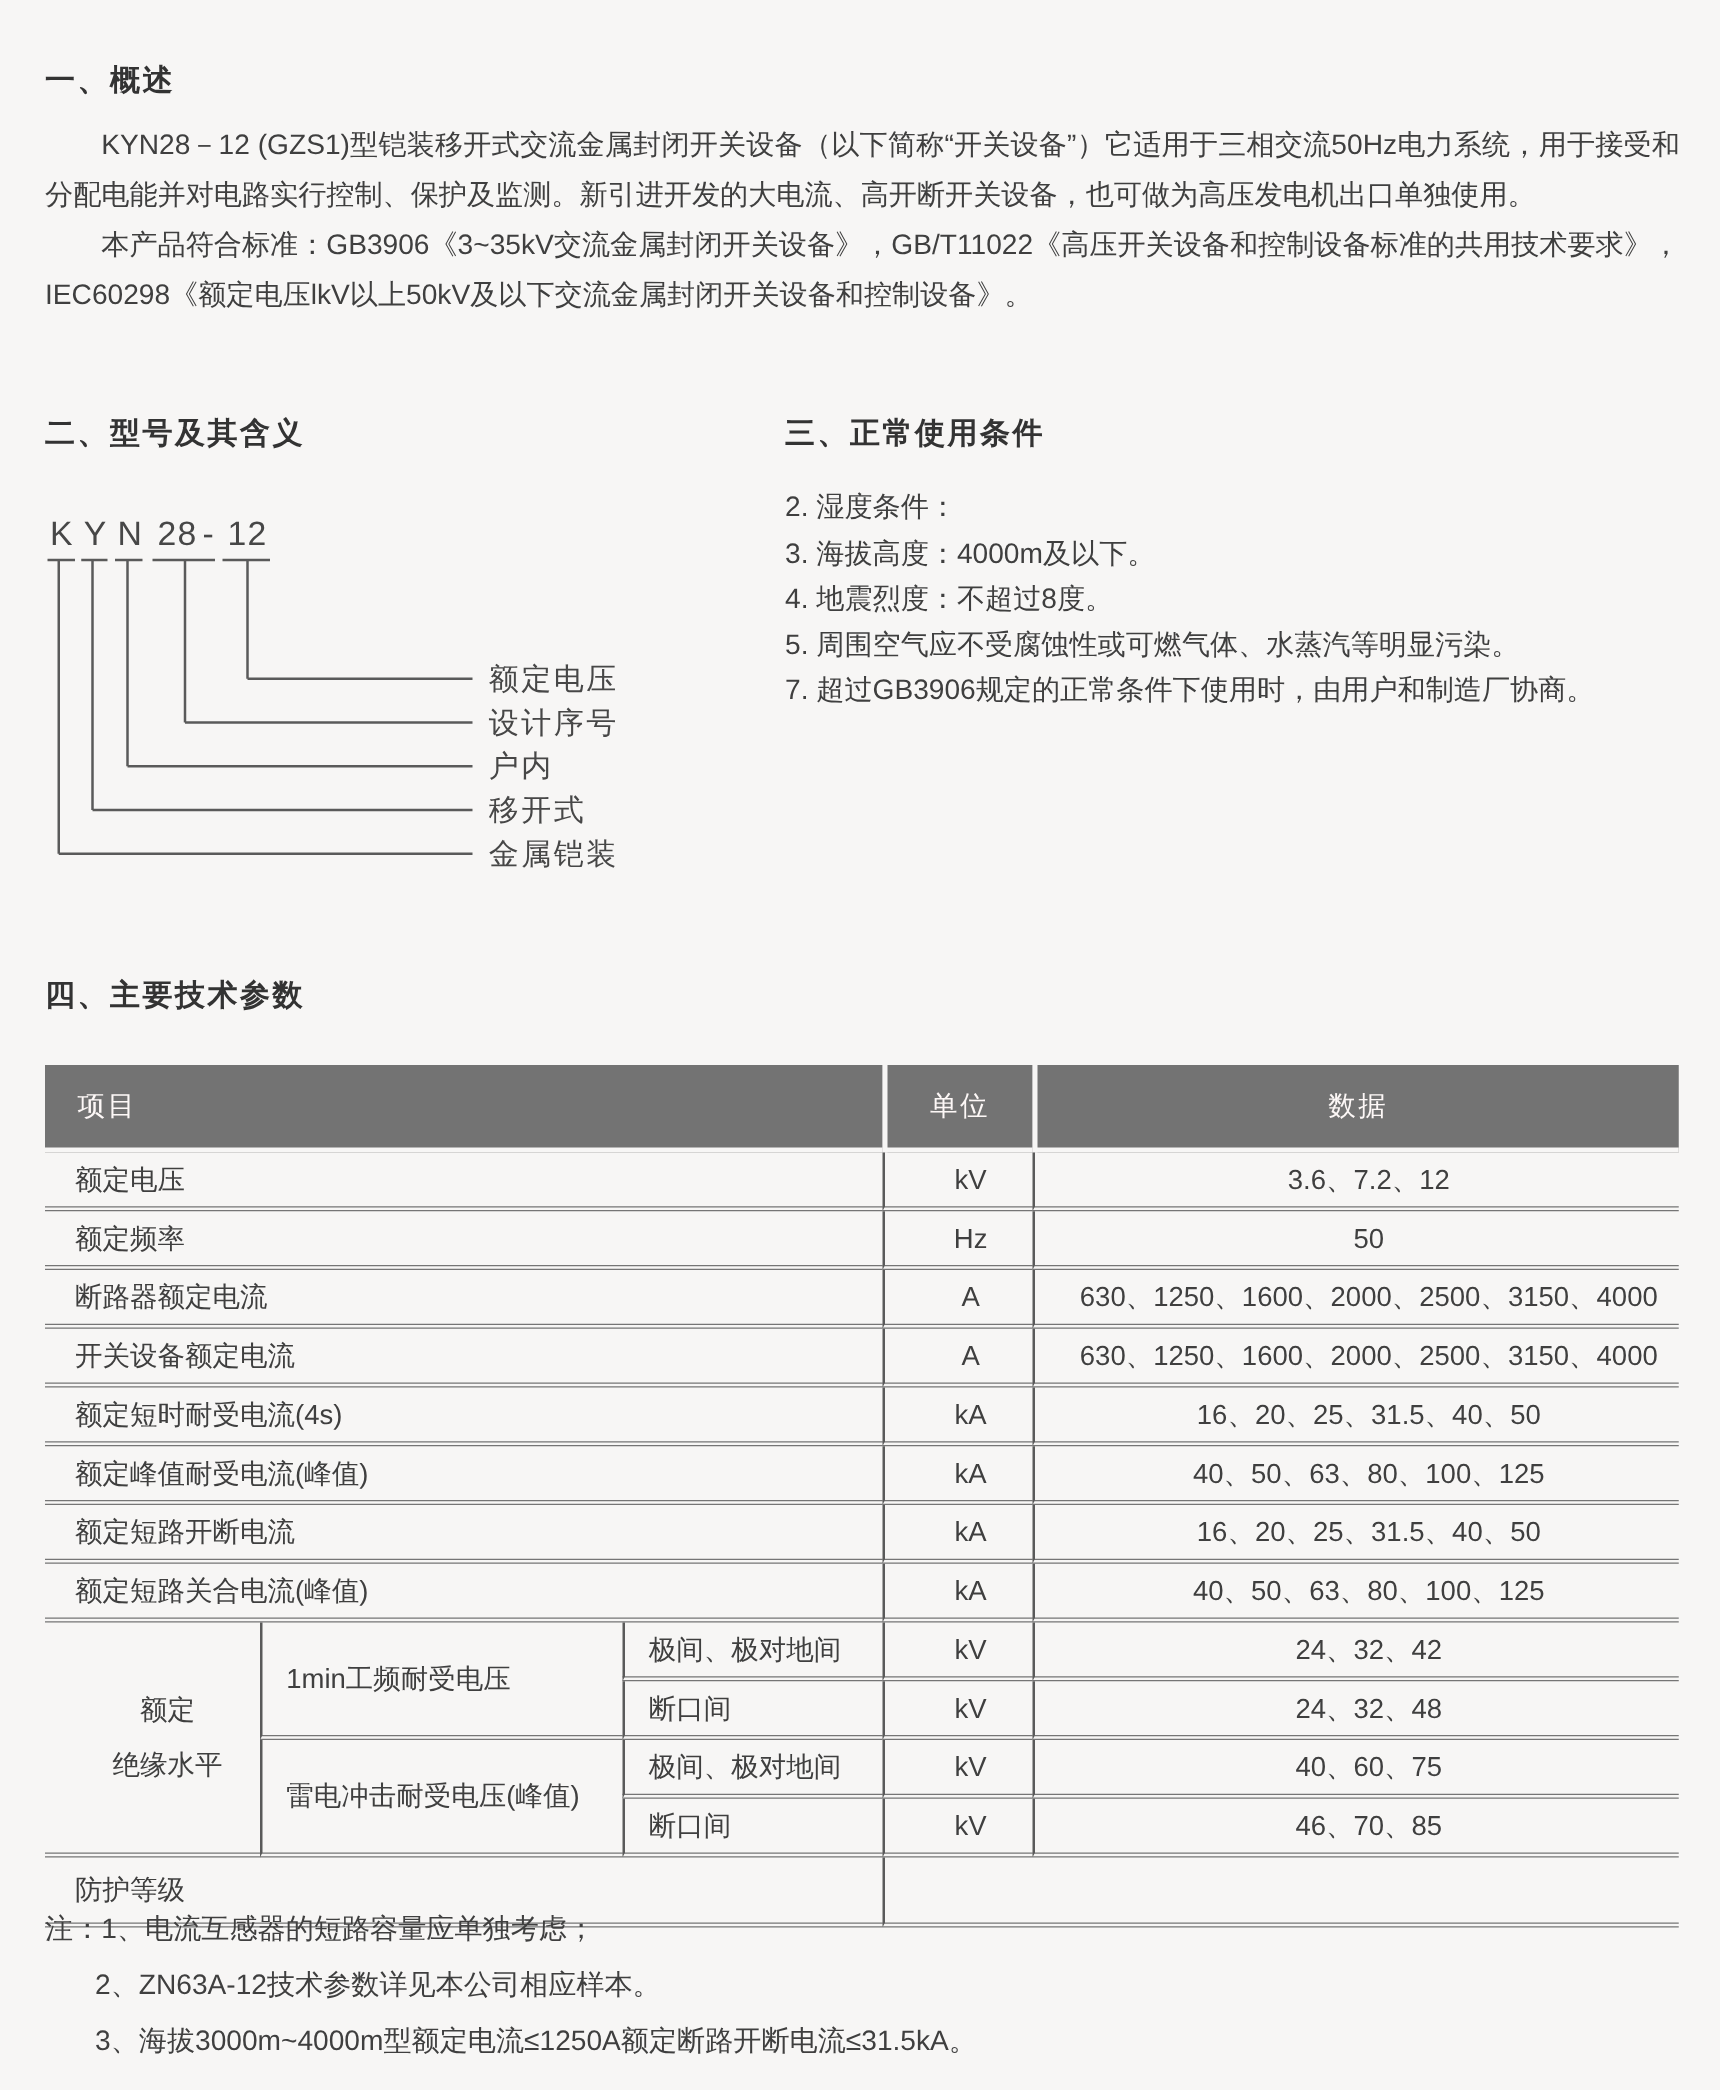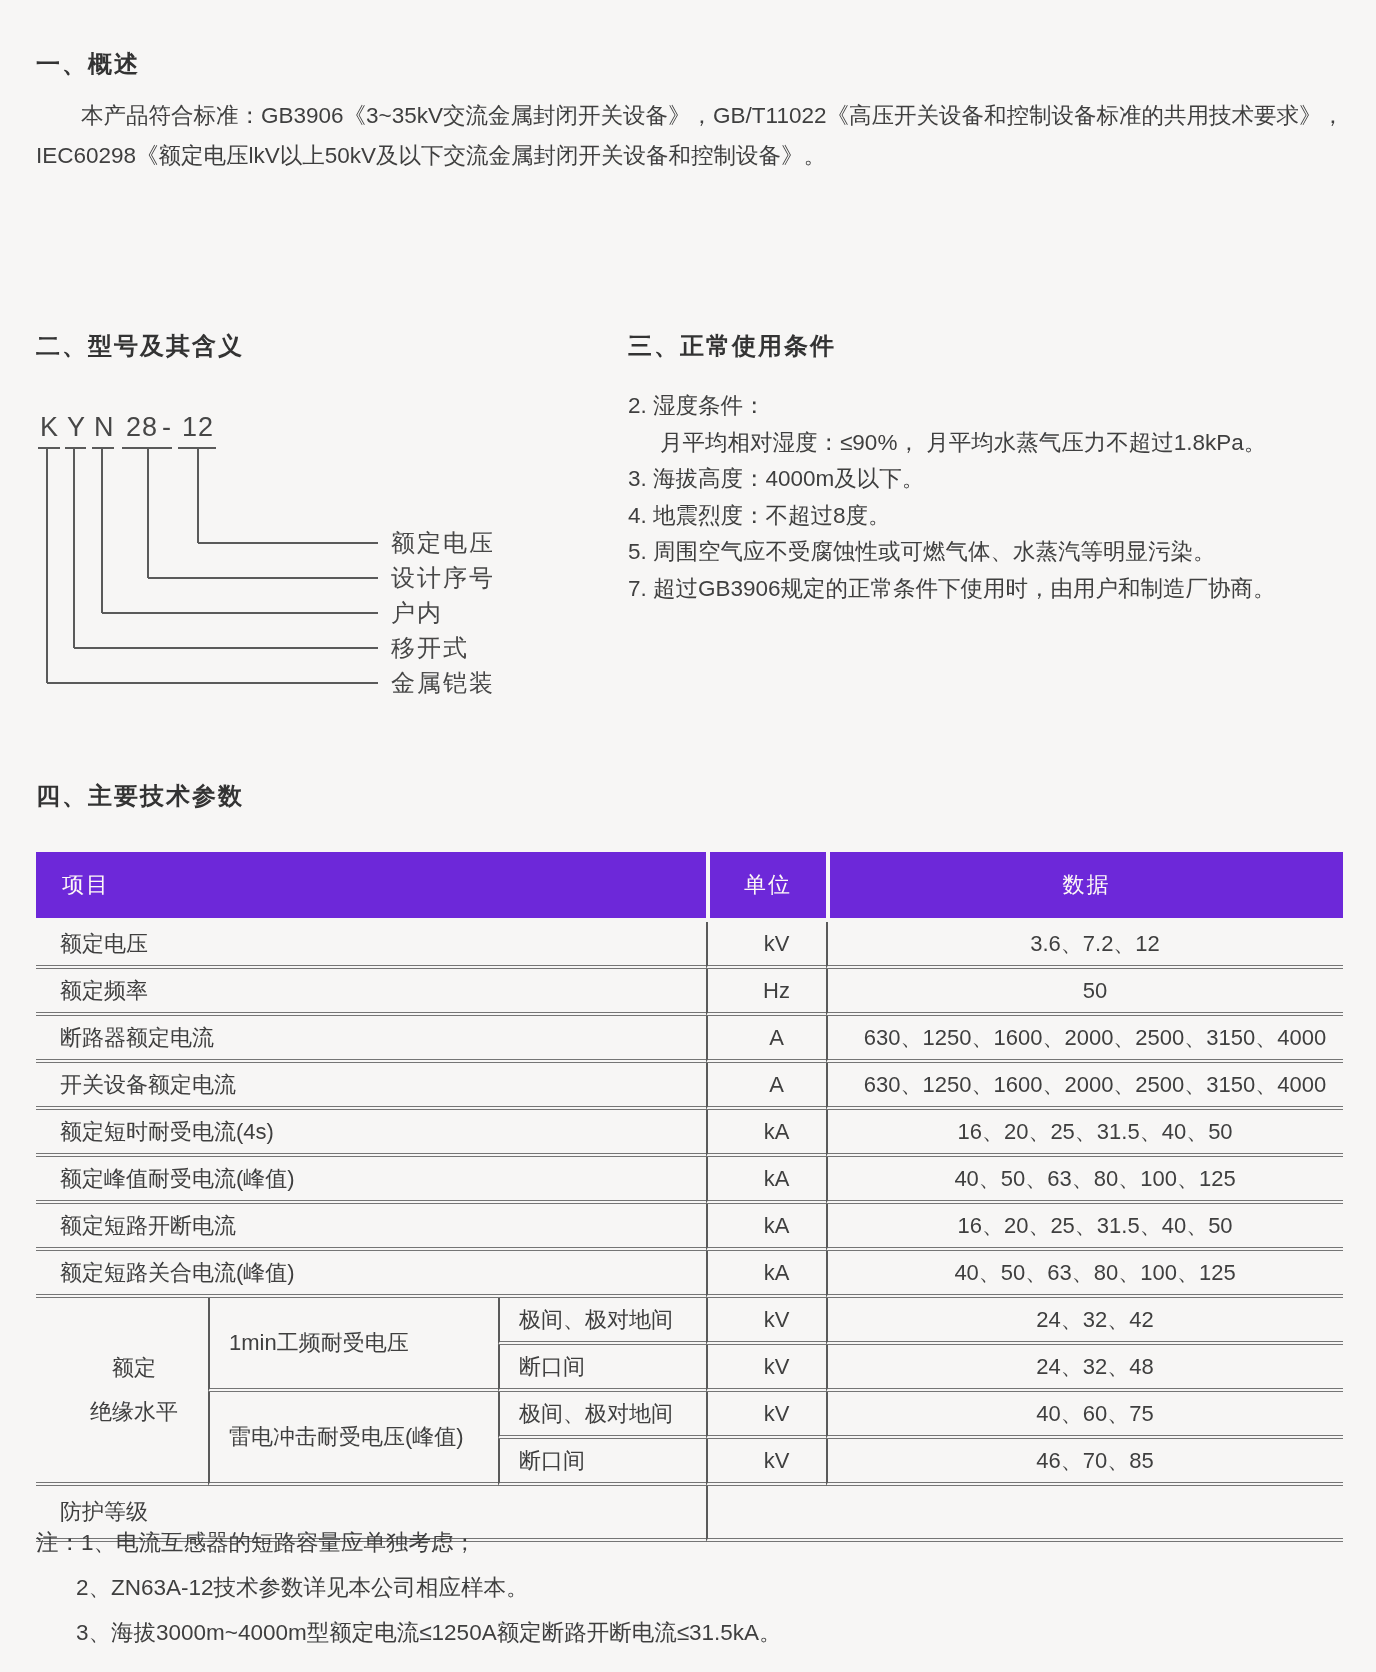--- a/index.html
+++ b/index.html
@@ -25,21 +25,21 @@
   .cond{width:720px;font-size:22.5px;line-height:36.5px;color:#3f3f3f;}
   .cond .row{white-space:nowrap;}
   .cond .sub{padding-left:32px;}
   
   table.params{
     border-collapse:separate;border-spacing:0;table-layout:fixed;
     width:1307px;font-size:22px;color:#3f3f3f;
   }
   table.params th,table.params td{padding:0;font-weight:normal;overflow:hidden;}
   table.params thead th{
-    background:#6d28d9;color:#fdf8f7;height:66px;font-size:22px;letter-spacing:2px;
+    background:#737373;color:#fdf8f7;height:66px;font-size:22px;letter-spacing:2px;
     border-bottom:4px solid #f7f6f5;
   }
   table.params thead th.h-item{text-align:left;padding-left:26px;}
   table.params thead th.h-sep{border-left:4px solid #f7f6f5;}
   table.params tbody td{
     height:43px;border-bottom:4px double #757575;text-align:center;
   }
   table.params tbody td.item{text-align:left;padding-left:24px;}
   table.params tbody td.vline{border-left:2px solid #5a5a5a;padding-left:19px;}
   table.params td.group{vertical-align:middle;}
@@ -50,20 +50,21 @@
   
   .notes{font-size:22.5px;line-height:45px;color:#3f3f3f;}
   .notes .n-sub{padding-left:40px;}
 </style>
 </head>
 <body>
 
 <div class="abs sec-title" style="left:36px;top:48px;">一、概述</div>
 
 <div class="abs paras" style="left:36px;top:96px;">
+  <p>KYN28－12 (GZS1)型铠装移开式交流金属封闭开关设备（以下简称“开关设备”）它适用于三相交流50Hz电力系统，用于接受和分配电能并对电路实行控制、保护及监测。新引进开发的大电流、高开断开关设备，也可做为高压发电机出口单独使用。</p>
   <p>本产品符合标准：GB3906《3~35kV交流金属封闭开关设备》，GB/T11022《高压开关设备和控制设备标准的共用技术要求》，IEC60298《额定电压lkV以上50kV及以下交流金属封闭开关设备和控制设备》。</p>
 </div>
 
 <div class="abs sec-title" style="left:36px;top:330px;">二、型号及其含义</div>
 
 <svg class="abs model-svg" style="left:36px;top:392px;" width="640" height="312" viewBox="0 0 640 312">
 
   <text class="code" x="4" y="44">K</text>
   <text class="code" x="31" y="44">Y</text>
   <text class="code" x="58" y="44">N</text>
@@ -93,21 +94,20 @@
   <text class="lbl" x="355" y="194">设计序号</text>
   <text class="lbl" x="355" y="229">户内</text>
   <text class="lbl" x="355" y="264">移开式</text>
   <text class="lbl" x="355" y="299">金属铠装</text>
 </svg>
 
 <div class="abs sec-title" style="left:628px;top:330px;">三、正常使用条件</div>
 
 <div class="abs cond" style="left:628px;top:388px;">
   <div class="row">2. 湿度条件：</div>
-  <div class="row sub">月平均相对湿度：≤90%， 月平均水蒸气压力不超过1.8kPa。</div>
   <div class="row">3. 海拔高度：4000m及以下。</div>
   <div class="row">4. 地震烈度：不超过8度。</div>
   <div class="row">5. 周围空气应不受腐蚀性或可燃气体、水蒸汽等明显污染。</div>
   <div class="row">7. 超过GB3906规定的正常条件下使用时，由用户和制造厂协商。</div>
 </div>
 
 <div class="abs sec-title" style="left:36px;top:780px;">四、主要技术参数</div>
 
 <table class="params abs" style="left:36px;top:852px;">
   <colgroup>

